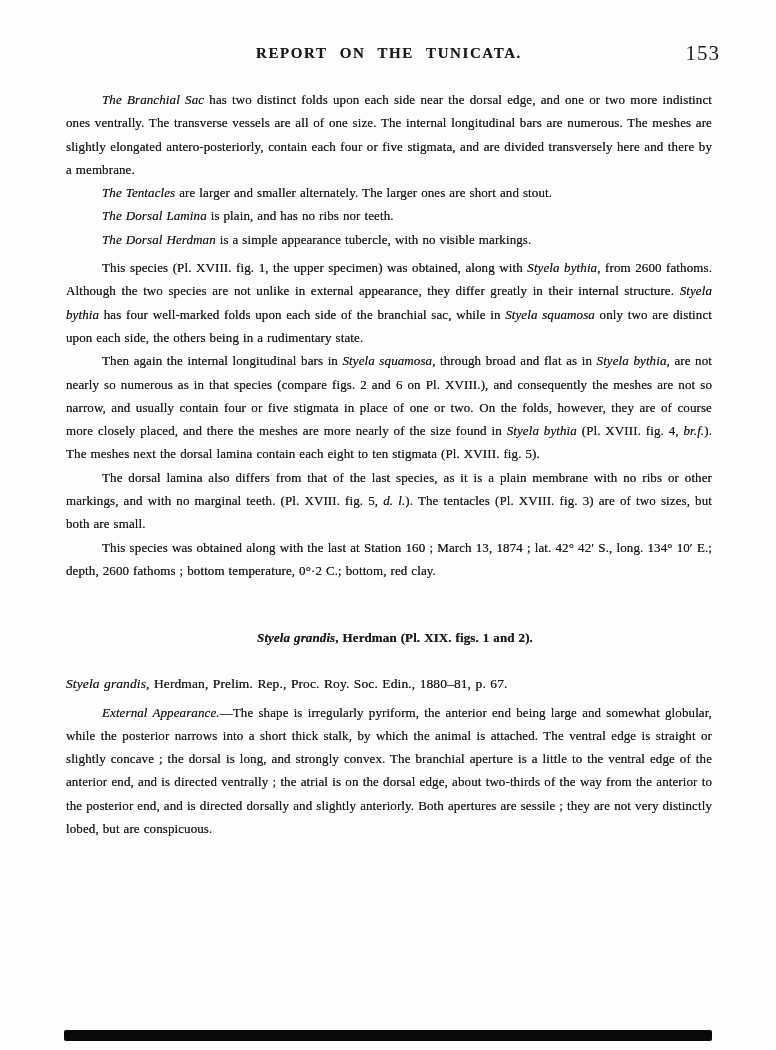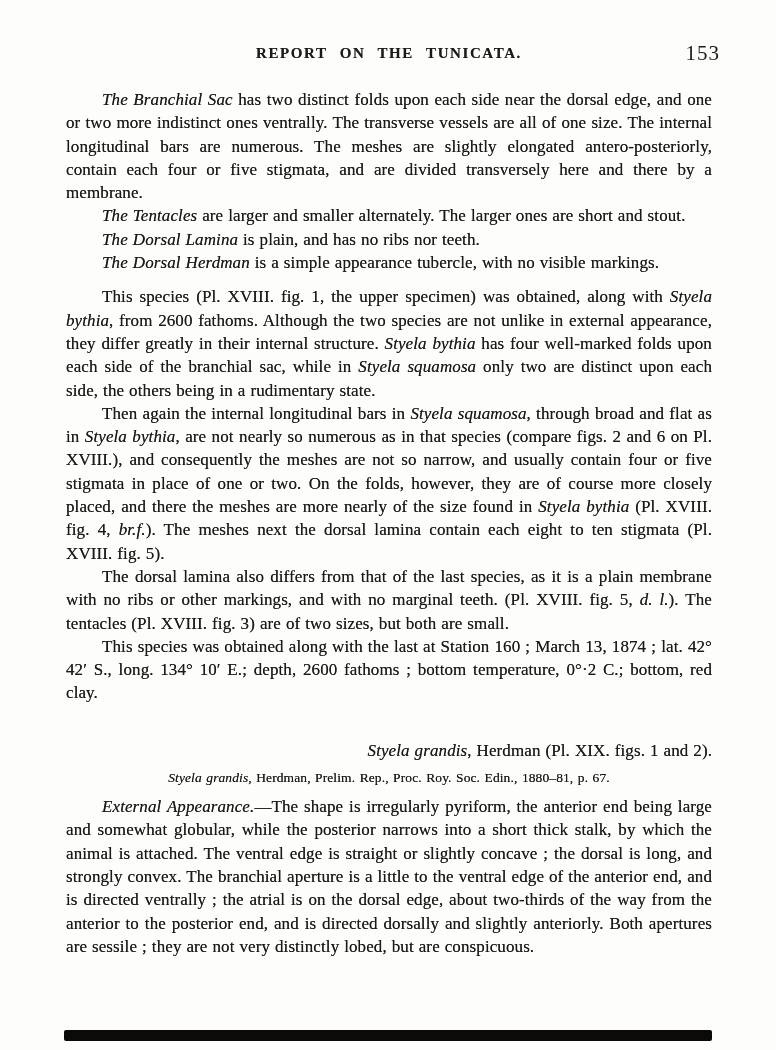--- a/index.html
+++ b/index.html
@@ -43,39 +43,39 @@
     right: -8px;
     font-size: 21px;
     letter-spacing: 1px;
     font-weight: 400;
   }
   .body-block {
     margin-top: 26px;
   }
   .p {
     margin: 0;
-    font-size: 17px;
+    font-size: 13px;
     line-height: 23.3px;
     text-align: justify;
     letter-spacing: 0.1px;
     word-spacing: 0.6px;
     text-shadow: 0 0 0.45px rgba(27,26,24,0.75);
   }
   .p.indent { text-indent: 36px; }
-  .p.gap-before { margin-top: 11px; }
+  .p.gap-before { margin-top: 5px; }
   .species-heading {
-    margin-top: 34px;
+    margin-top: 44px;
     text-indent: 12px;
-    text-align: right;
+    text-align: center;
+    font-weight: bold;
   }
   .citation {
-    margin-top: 7px;
+    margin-top: 25px;
     font-size: 13.5px;
     line-height: 17px;
-    text-align: center;
     text-indent: 0;
     word-spacing: 1px;
   }
   .p.after-citation { margin-top: 9px; }
   .scan-bar {
     position: absolute;
     left: 64px;
     top: 1030px;
     width: 648px;
     height: 11px;

